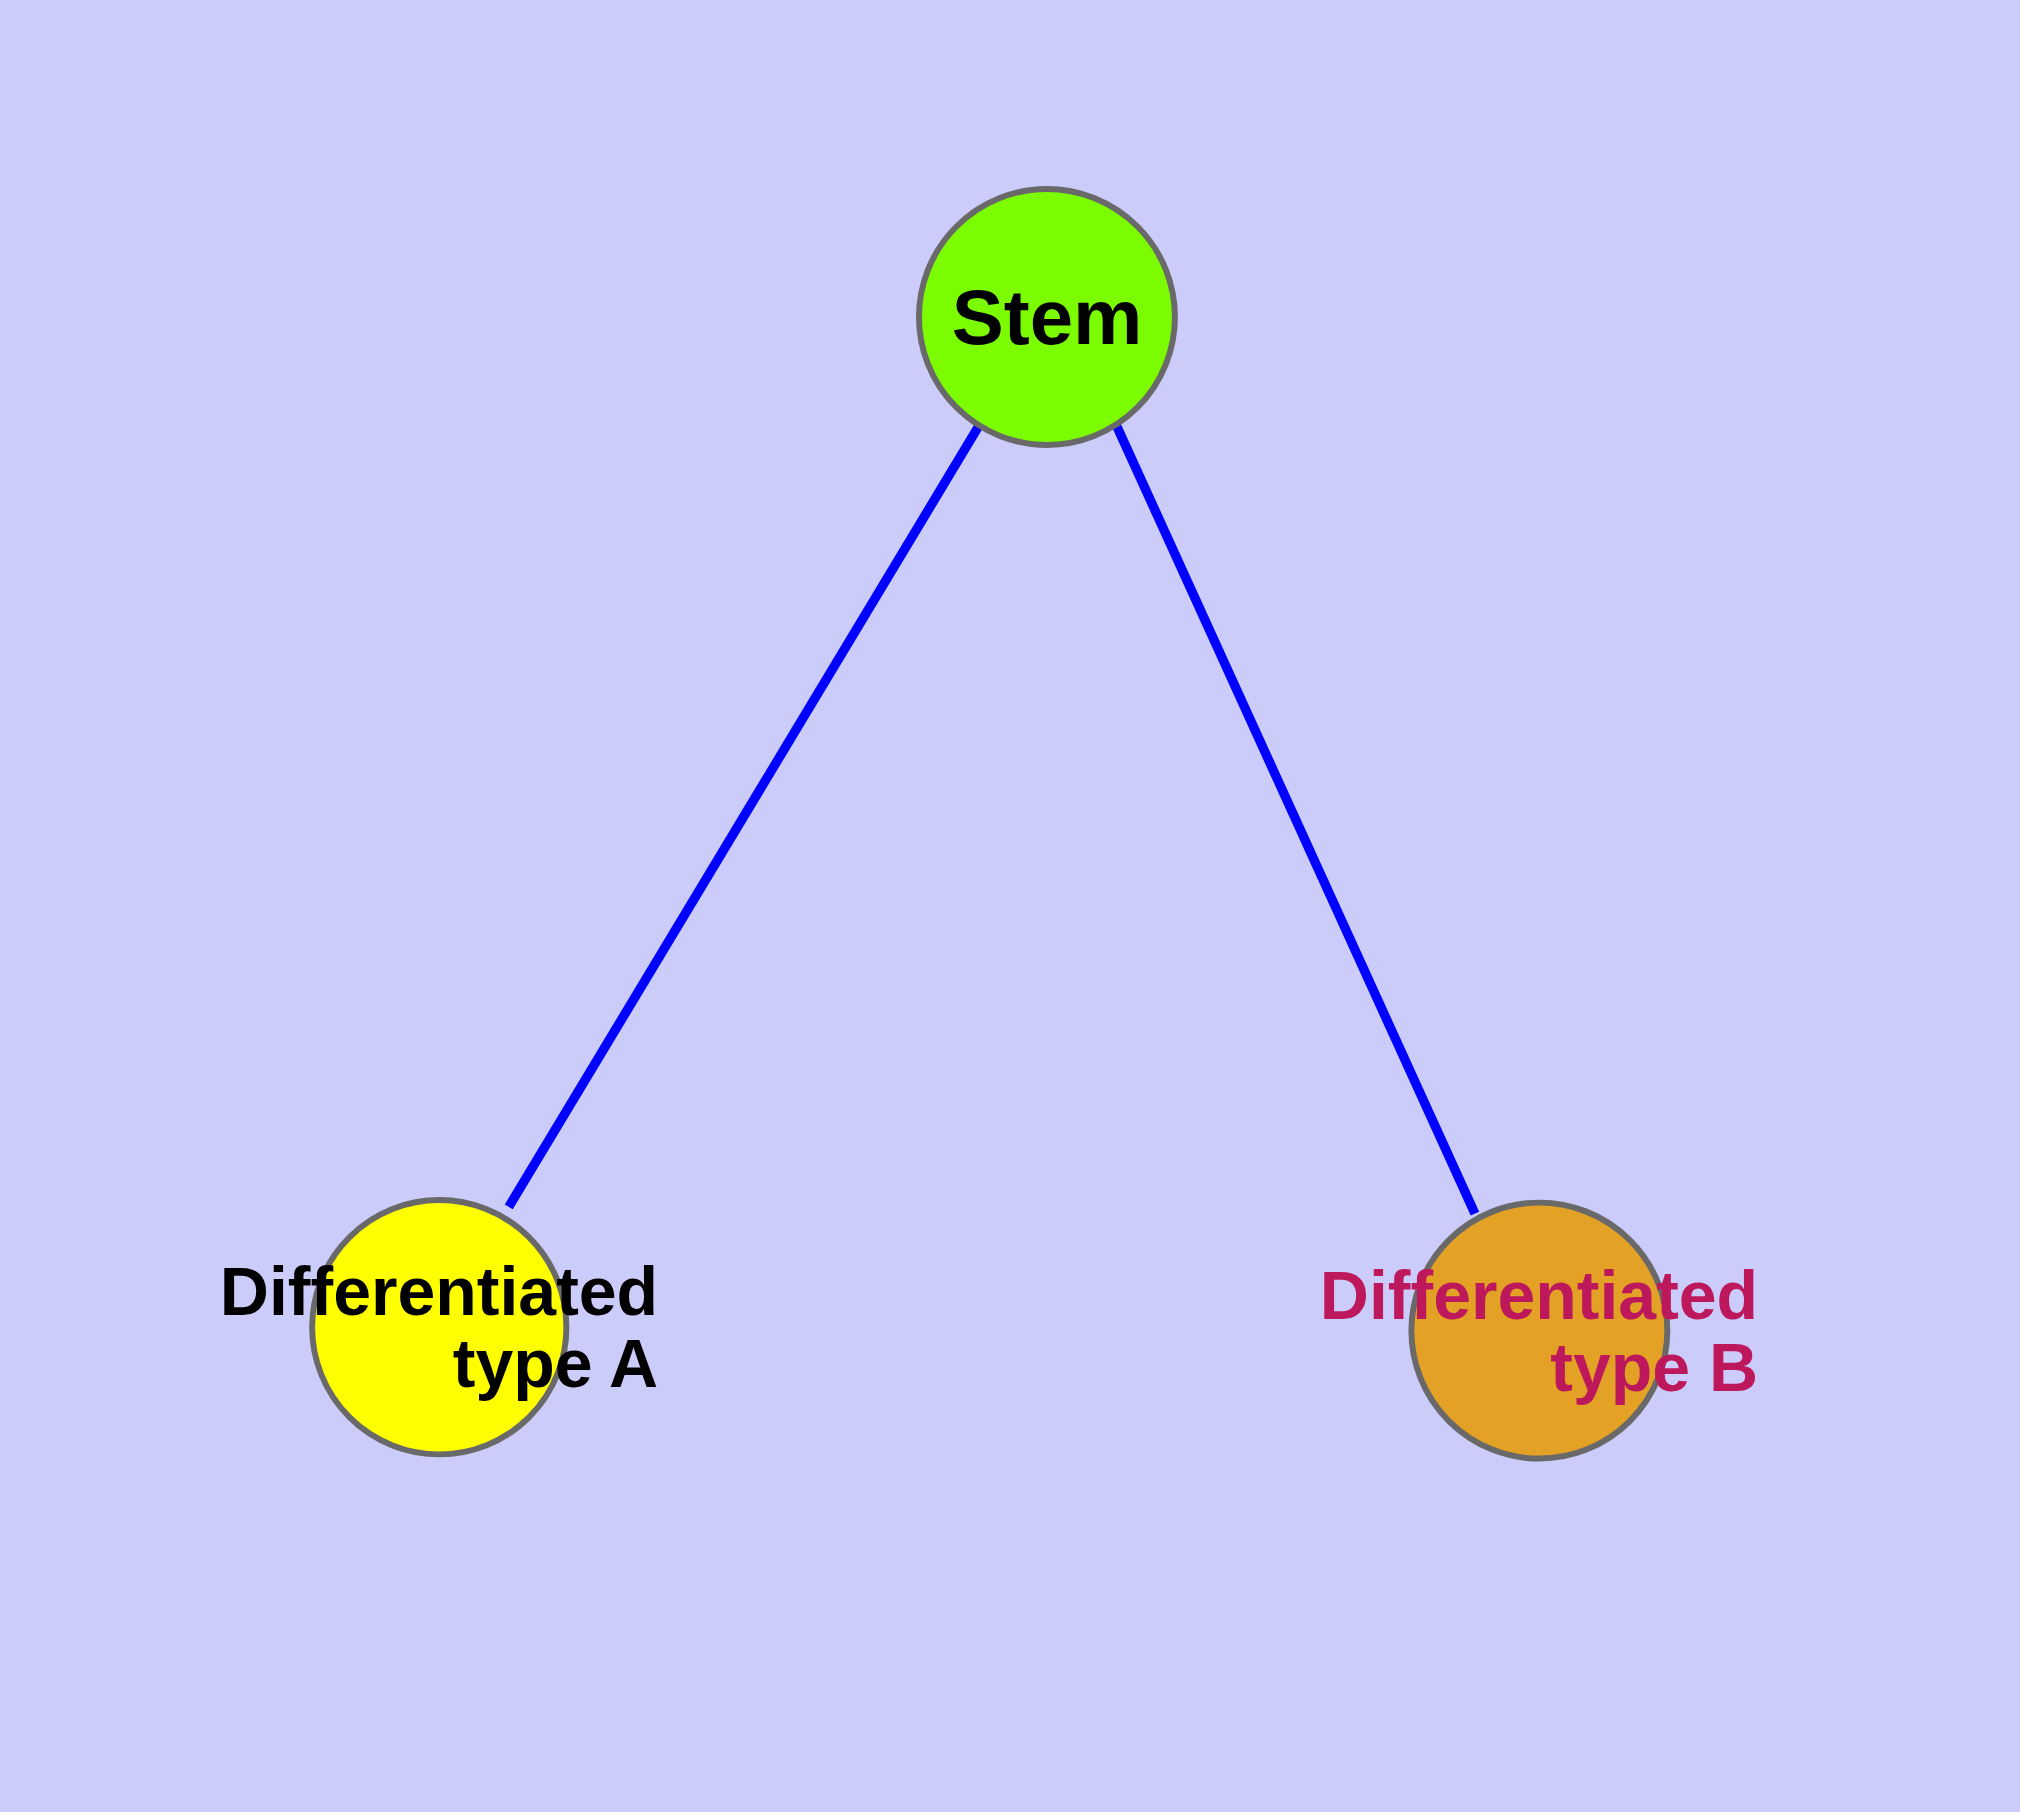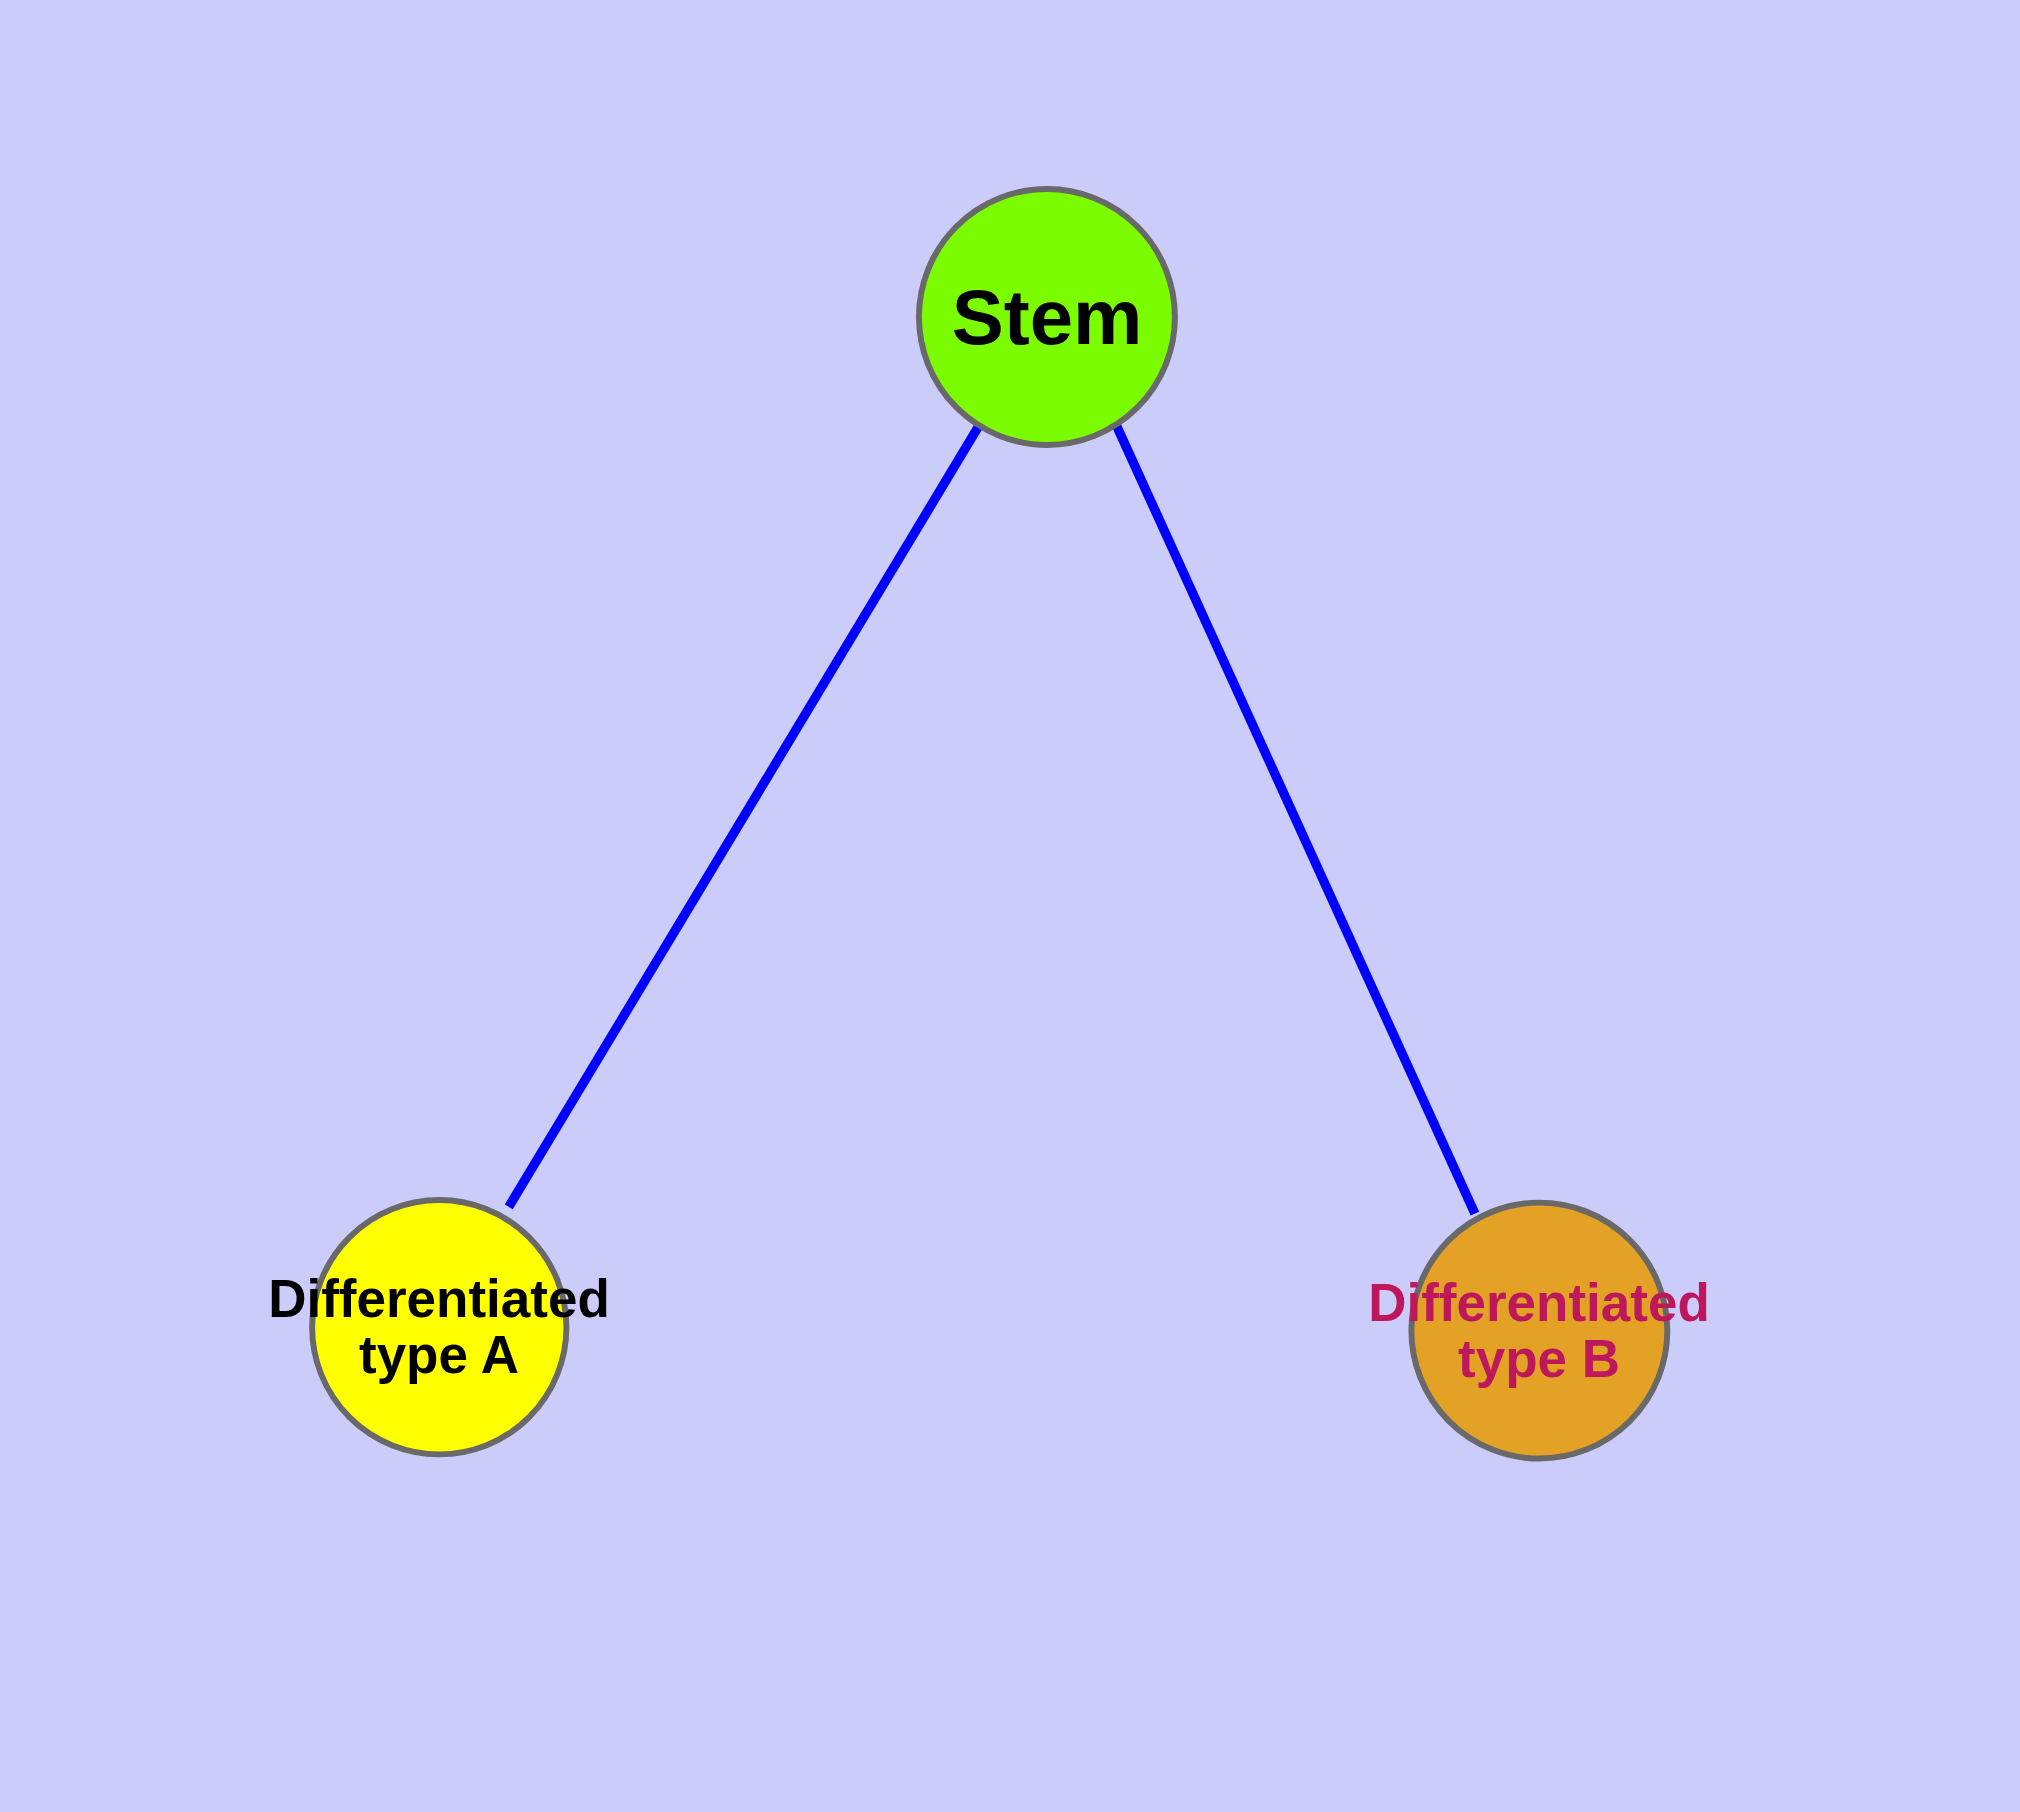--- a/index.html
+++ b/index.html
@@ -36,21 +36,22 @@
     font-weight: bold;
     line-height: 1.06;
     white-space: pre;
     pointer-events: none;
     transform: translate(-50%, -50%);
   }
   .node-label.big {
     font-size: 78px;
   }
   .node-label.small {
-    font-size: 53px;
+    font-size: 68px;
+    text-align: right;
   }
 </style>
 </head>
 <body style="width: 2021px; height: 1812px;">
 
 <div id="graph-canvas" style="background: rgb(204, 204, 250); width: 2021px; height: 1812px;">
 
   <svg id="graph-svg" viewBox="0 0 2384 2138">
     <g>
       <line x1="1155" y1="502" x2="600" y2="1424" stroke="#0000ff" stroke-width="11" stroke-linecap="butt"></line>

